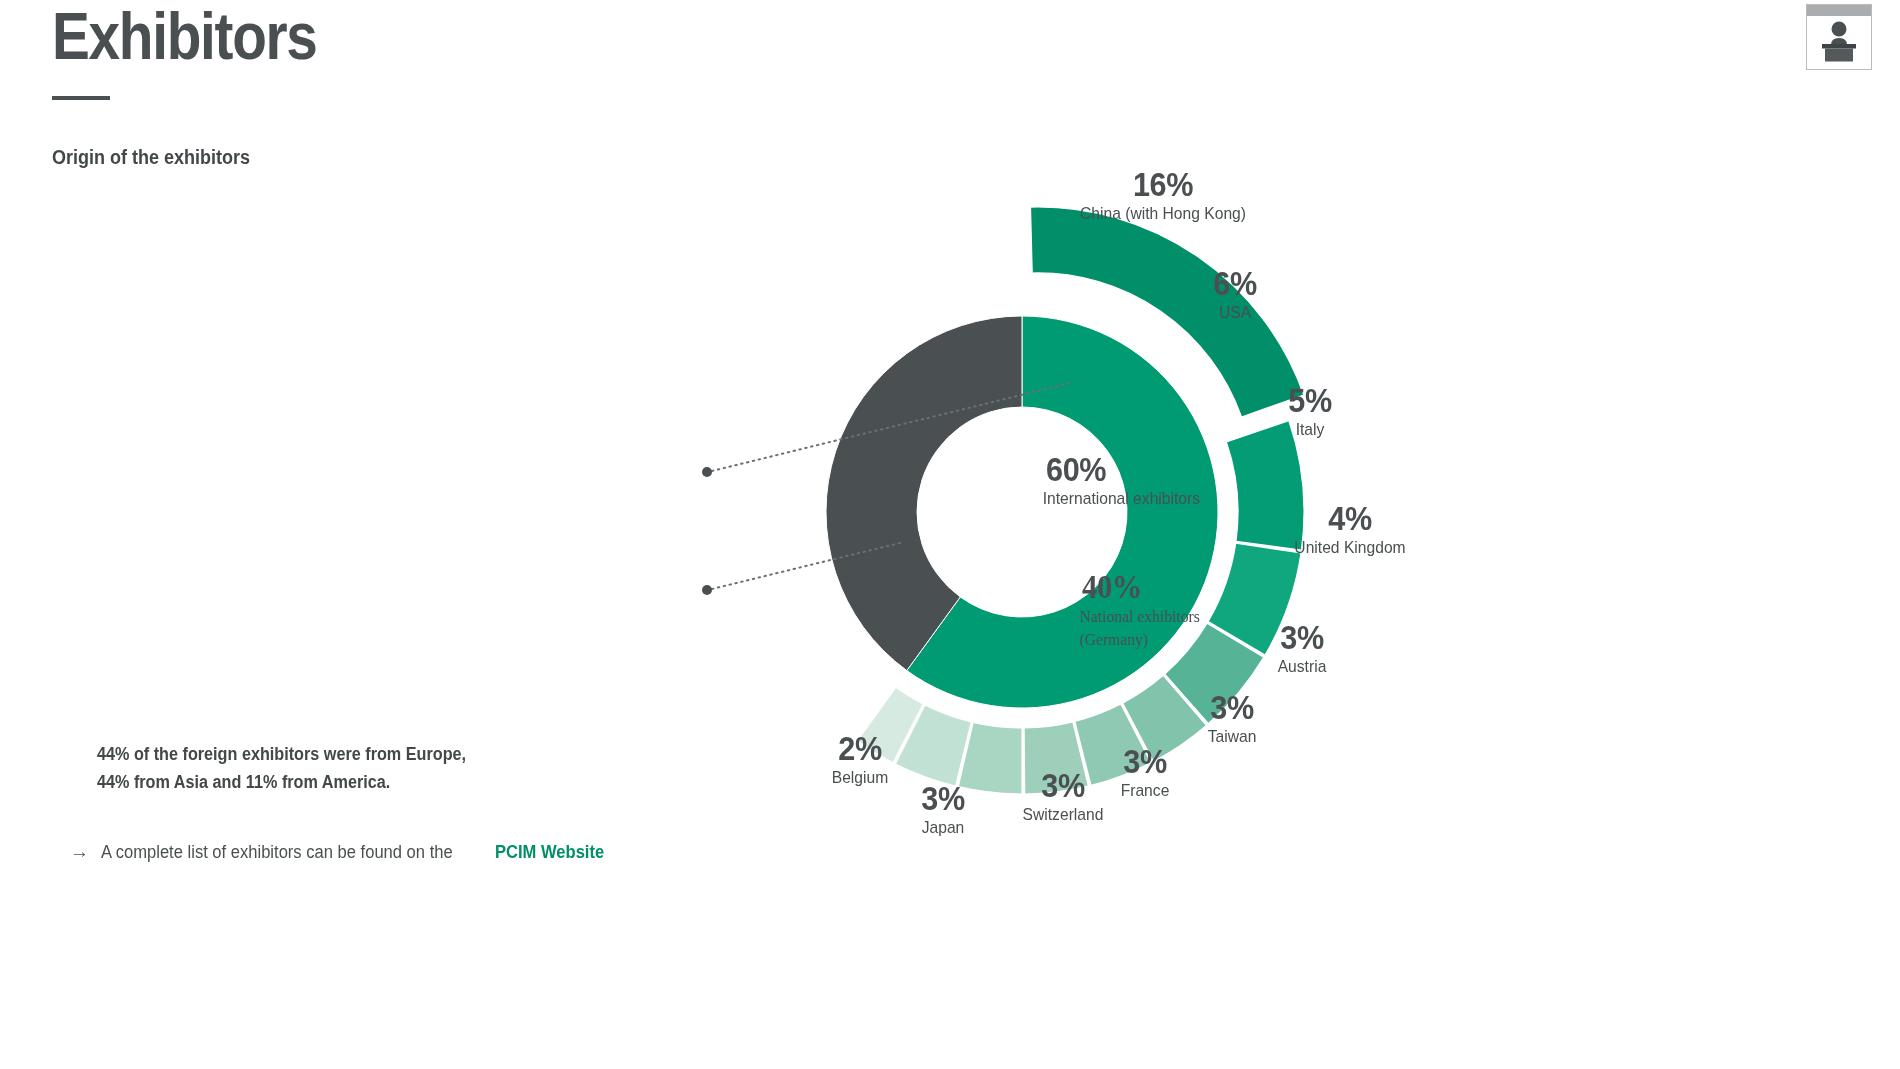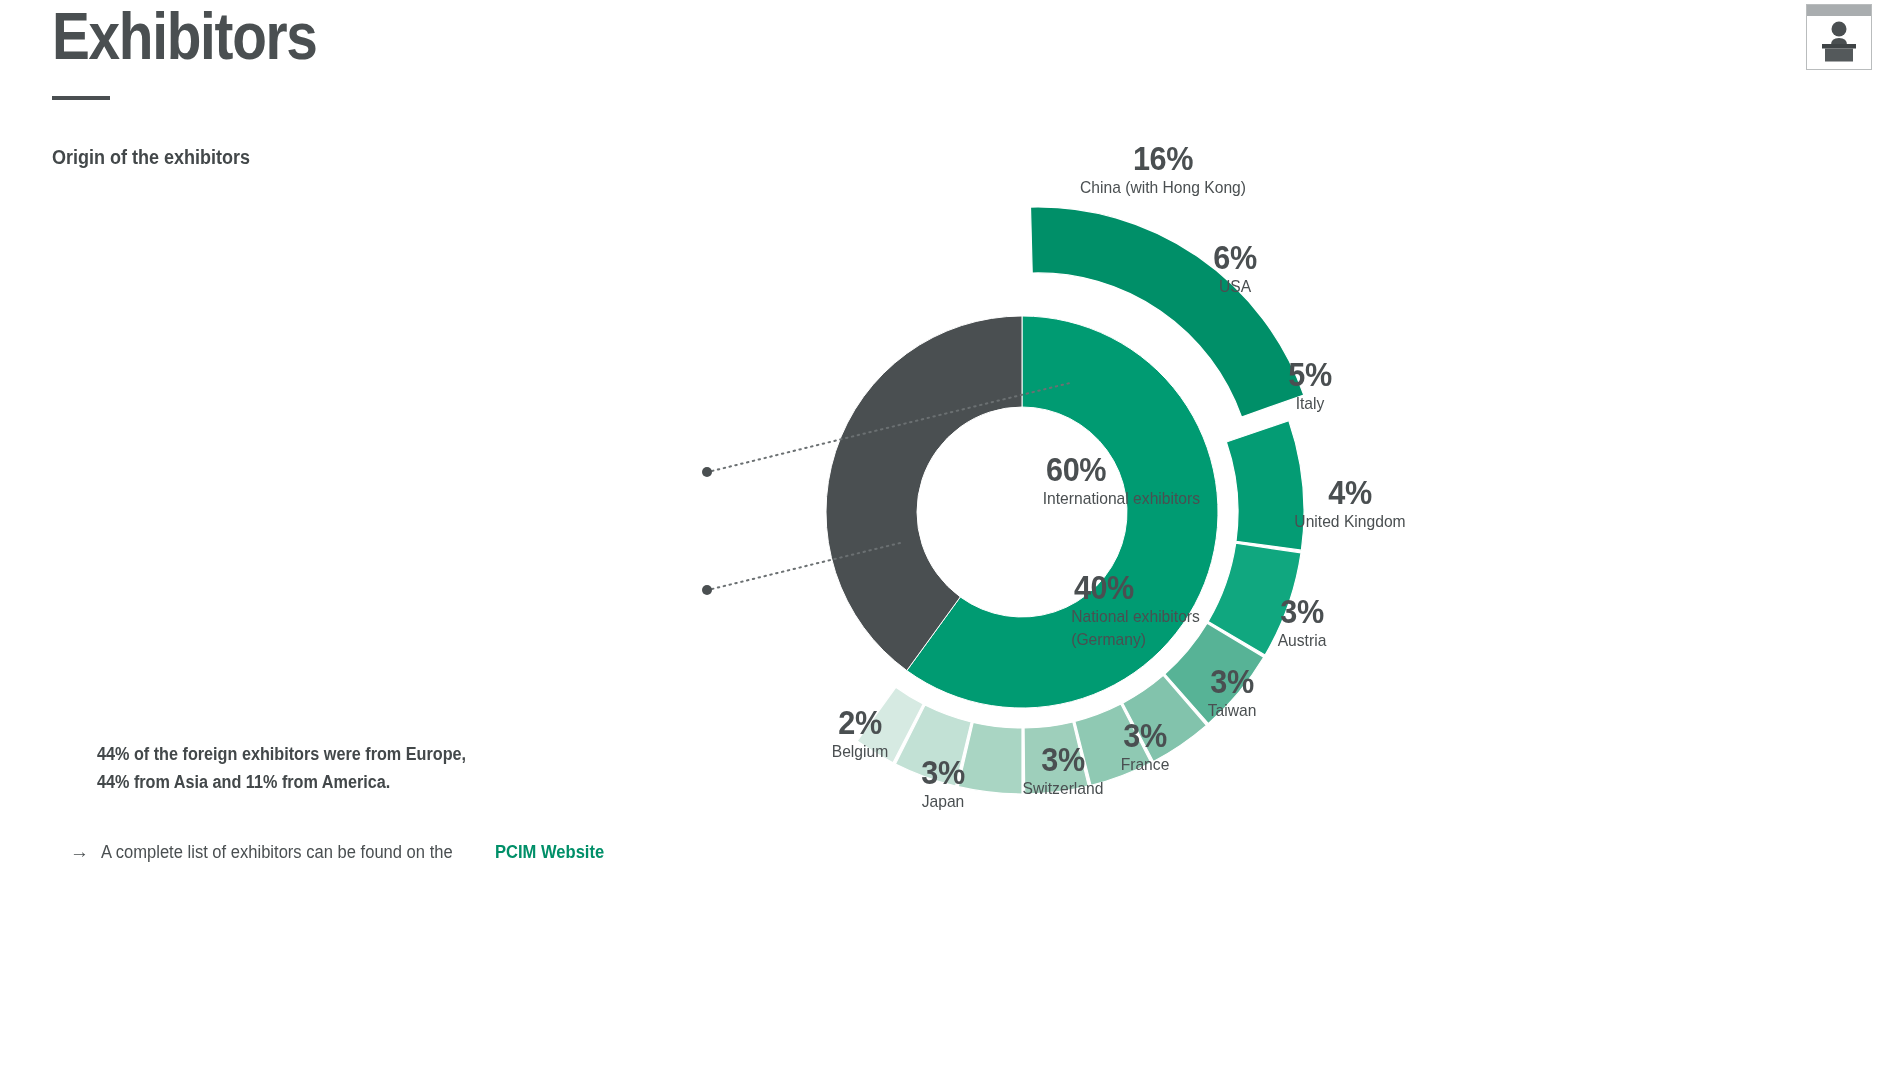--- a/index.html
+++ b/index.html
@@ -144,21 +144,21 @@
     color: #4a4f51;
     line-height: 1.2;
     margin-top: 3px;
     transform: scaleX(0.92);
     transform-origin: left top;
     display: block;
   }
   .nm.ra { transform-origin: right top; }
   .nm.ca { transform-origin: center top; }
   .ta-r { text-align: left; }
-  .ta-c { text-align: center; }
+  .ta-c { text-align: center; margin-top: 26px; }
 </style>
 </head>
 <body>
 
 <div id="page-title">Exhibitors</div>
 <div id="title-rule"></div>
 <div id="subtitle">Origin of the exhibitors</div>
 
 <div id="exhibitor-icon-box">
   <div class="icon-topbar"></div>
@@ -206,21 +206,21 @@
       <line x1="112" y1="489" x2="300" y2="443" stroke="#6b7072" stroke-width="2" stroke-dasharray="1.5 4.5" stroke-linecap="round"></line>
       <circle cx="107" cy="490" r="5" fill="#4a4f51"></circle>
     </g>
   </svg>
 
   <div class="callout ta-r" style="right:700px; top:352px;">
     <span class="pct ra">60%</span>
     <span class="nm ra">International exhibitors</span>
   </div>
 
-  <div class="callout ta-r" style="right:700px; top:470px;">
+  <div class="callout ta-r" style="right:700px; top:470px;font-family:Liberation Serif, serif;">
     <span class="pct ra">40%</span>
     <span class="nm ra">National exhibitors</span>
     <span class="nm ra">(Germany)</span>
   </div>
 
   <div class="ringlabel ta-c" style="left:453px; top:41px; width:220px;">
     <span class="pct ca">16%</span>
     <span class="nm ca">China (with Hong Kong)</span>
   </div>
 

